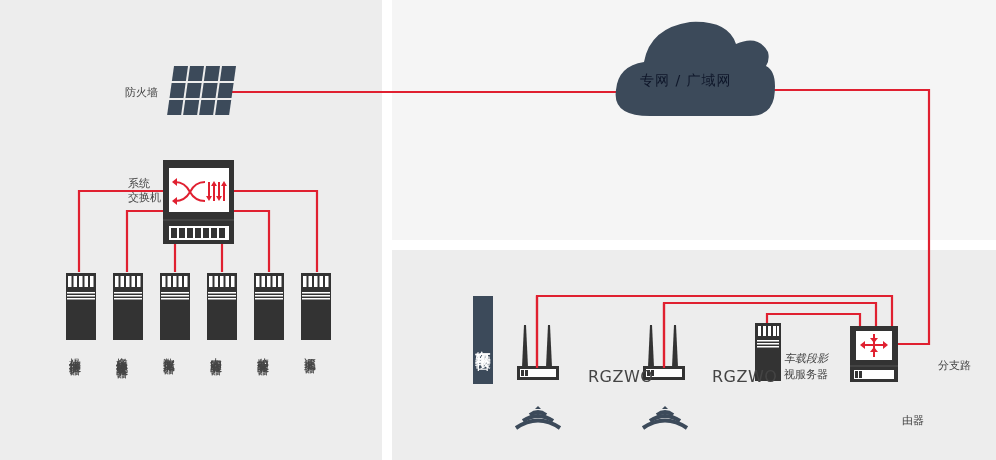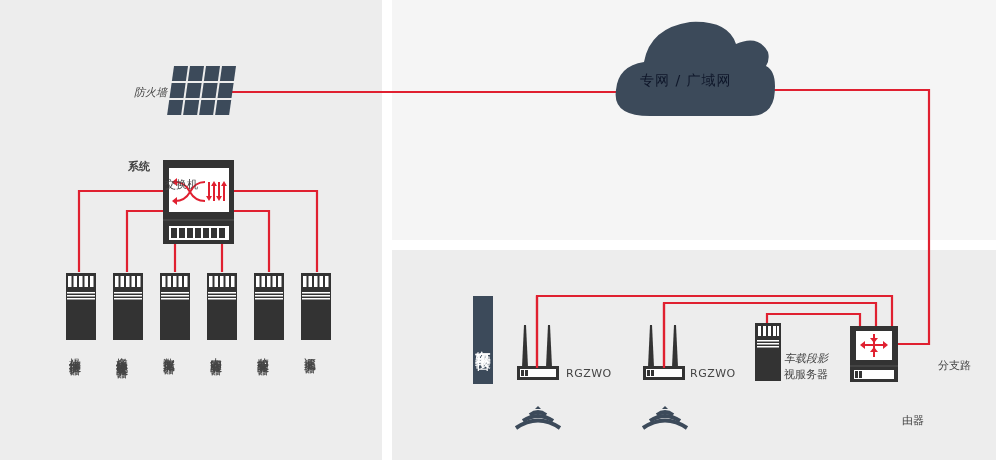--- a/index.html
+++ b/index.html
@@ -6,21 +6,21 @@
   body { width: 996px; height: 460px; position: relative; overflow: hidden; background: #ffffff; font-family: "DejaVu Sans", "Liberation Sans", sans-serif; }
   .panel { position: absolute; }
   .panel-left { left: 0; top: 0; width: 382px; height: 460px; background: #ededed; }
   .panel-top-right { left: 392px; top: 0; width: 604px; height: 240px; background: #f5f5f5; }
   .panel-bottom-right { left: 392px; top: 250px; width: 604px; height: 210px; background: #ededed; }
   svg.wires { position: absolute; left: 0; top: 0; width: 996px; height: 460px; }
   .lbl { position: absolute; font-size: 11px; color: #444; line-height: 13px; }
   .vlbl { position: absolute; font-size: 12px; color: #444; writing-mode: vertical-rl; line-height: 13px; letter-spacing: 1px; }
   .cloud-text { position: absolute; left: 640px; top: 72px; font-size: 14px; color: #0f172a; letter-spacing: 1px; }
   .platform { position: absolute; left: 473px; top: 296px; width: 20px; height: 88px; background: #3c4a5a; color: #fff; font-size: 16px; writing-mode: vertical-rl; text-align: center; line-height: 20px; letter-spacing: 1px; }
-  .ap-label { position: absolute; font-size: 11px; color: #444; letter-spacing: 0.5px; }
+  .ap-label { position: absolute; font-size: 16px; color: #444; letter-spacing: 0.5px; margin-left: 22px; }
 </style>
 </head>
 <body>
 
 <div class="panel panel-left"></div>
 <div class="panel panel-top-right"></div>
 <div class="panel panel-bottom-right"></div>
 
 <svg class="wires" viewBox="0 0 996 460">
 
@@ -229,23 +229,23 @@
     <g fill="#e02030">
       <polygon points="10,19 15,15 15,23"></polygon>
         <polygon points="38,19 33,15 33,23"></polygon>
       <polygon points="24,17 20,12 28,12"></polygon>
         <polygon points="24,21 20,26 28,26"></polygon>
     </g>
   </g>
 </svg>
 
 <div class="cloud-text">专网 / 广域网</div>
-<div class="lbl" style="left:134px;top:86px;font-style:italic;">防火墙</div>
-<div class="lbl" style="left:128px;top:160px;font-weight:bold;">系统</div>
-<div class="lbl" style="left:128px;top:178px;margin-left:37px;">交换机</div>
+<div class="lbl" style="left:125px;top:86px;">防火墙</div>
+<div class="lbl" style="left:128px;top:177px;">系统</div>
+<div class="lbl" style="left:128px;top:191px;">交换机</div>
 
 <div class="vlbl" style="left:68px;top:348px;"><span>操作维护</span><span>服务器</span></div>
 <div class="vlbl" style="left:115px;top:348px;"><span>多媒体影视</span><span>管理服务器</span></div>
 <div class="vlbl" style="left:162px;top:348px;"><span>数据库</span><span>服务器</span></div>
 <div class="vlbl" style="left:209px;top:348px;"><span>内容管理</span><span>服务器</span></div>
 <div class="vlbl" style="left:256px;top:348px;"><span>鉴权管理</span><span>服务器</span></div>
 <div class="vlbl" style="left:303px;top:348px;"><span>证书</span><span>服务器</span></div>
 
 <div class="platform">车辆段平台</div>
 <div class="ap-label" style="left:566px;top:367px;">RGZWO</div>

